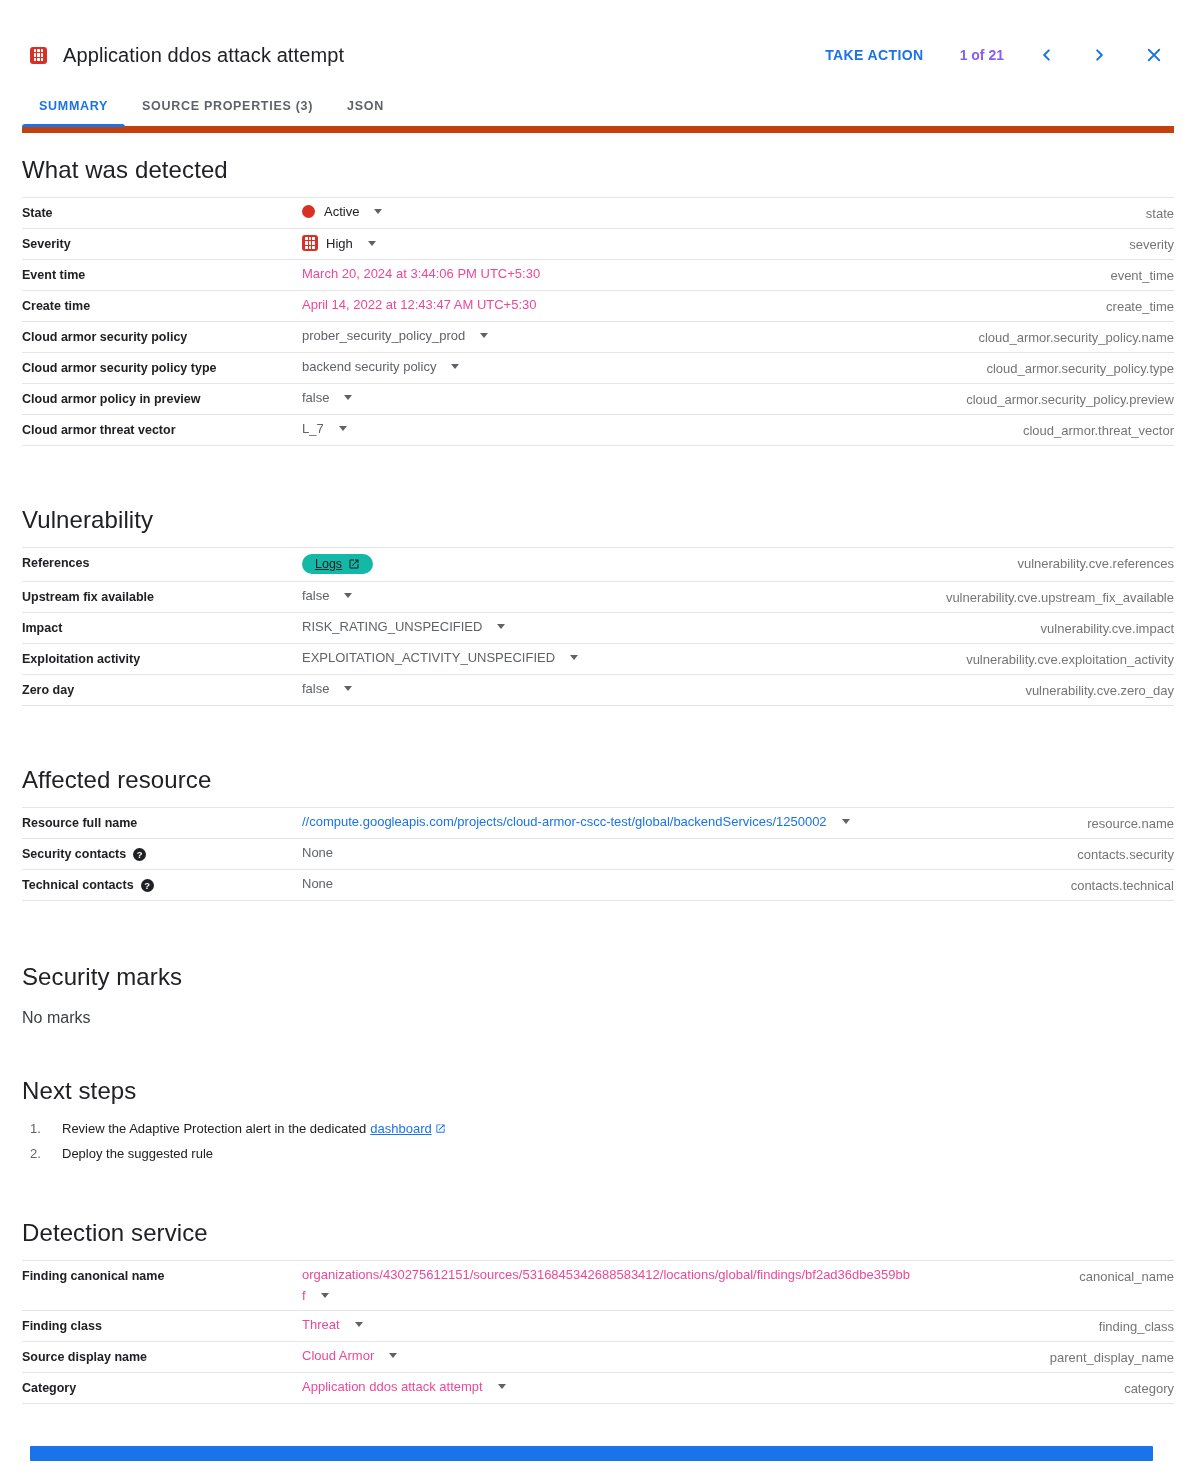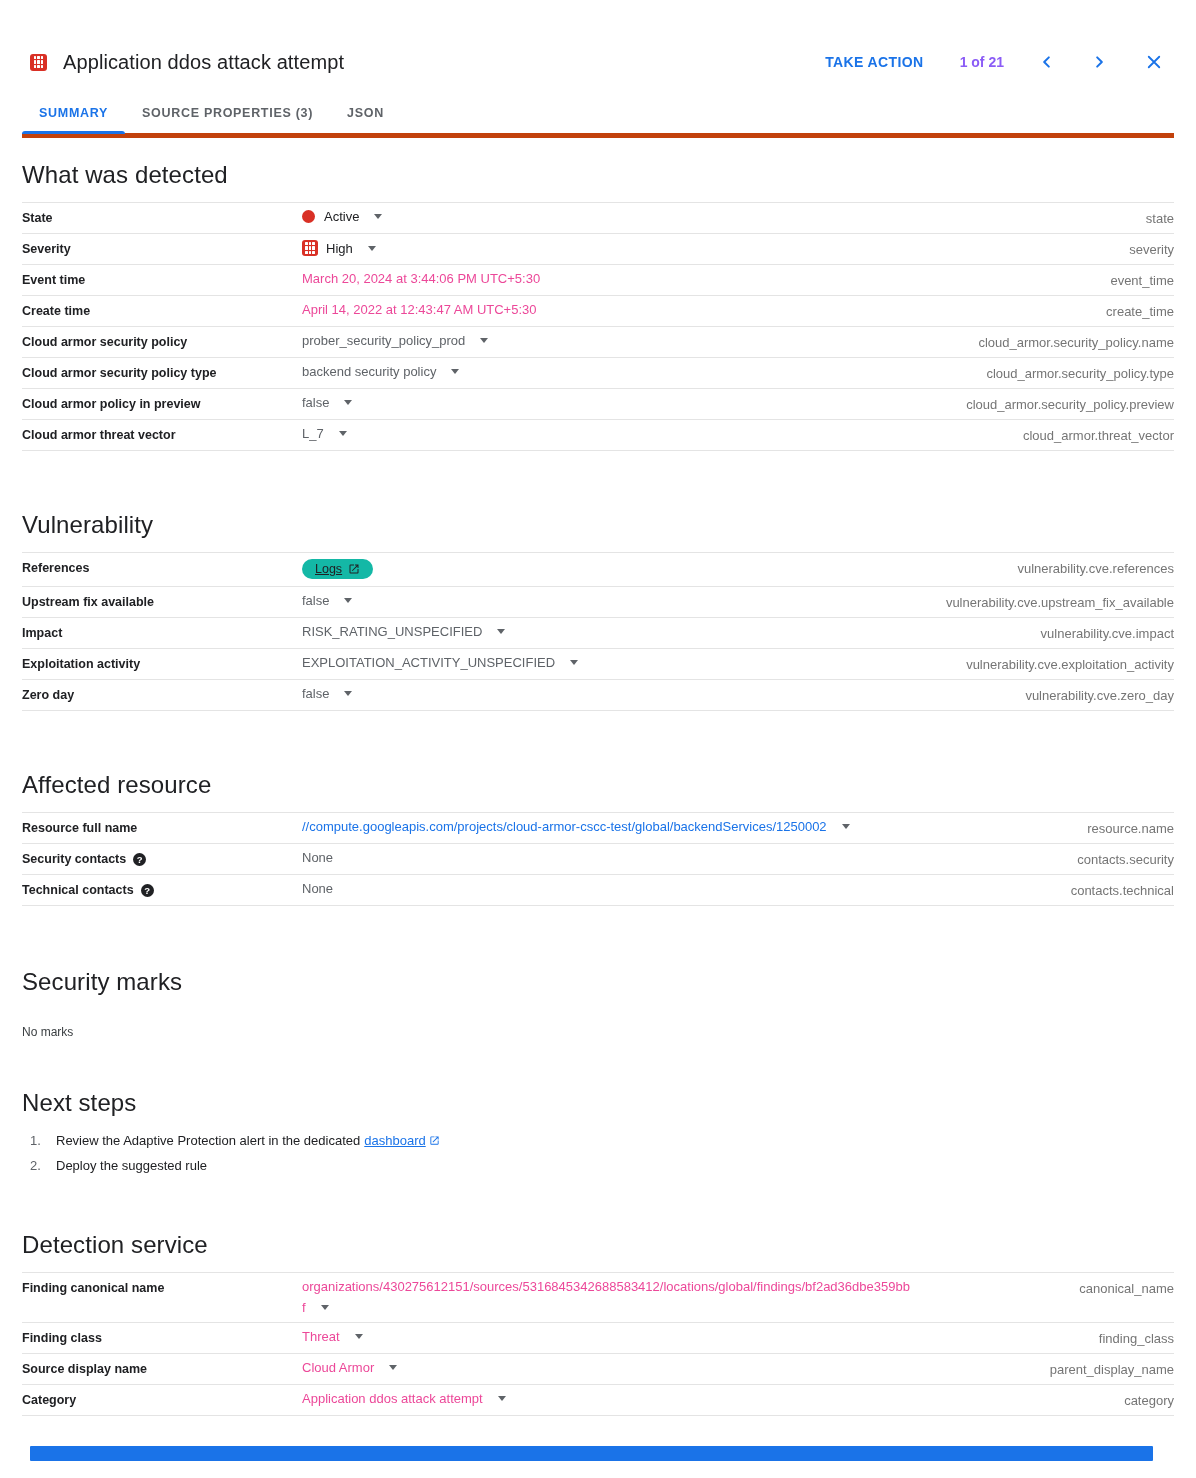--- a/index.html
+++ b/index.html
@@ -1,35 +1,35 @@
 <!DOCTYPE html>
 <html><head>
 <meta charset="utf-8">
 <style>
   * { box-sizing: border-box; margin: 0; padding: 0; }
   html, body { width: 1196px; height: 1478px; background: #ffffff;
     font-family: "Liberation Sans", sans-serif; color: #202124; position: relative; overflow: hidden; }
-  .page { width: 1196px; padding: 12px 22px; position: relative; }
+  .page { width: 1196px; padding: 5px 22px; position: relative; }
 
   
   .header { display: flex; align-items: center; padding: 38px 8px 0 8px; }
   .sev-icon { width: 17px; height: 17px; border-radius: 3px; background: #d93025;
     display: inline-grid; grid-template-columns: repeat(3, 2.2px); grid-template-rows: repeat(3, 3.2px);
     gap: 1.4px; align-content: center; justify-content: center; flex: none; }
   .sev-icon i { background: #ffffff; border-radius: 0.5px; }
   .page-title { font-size: 20px; color: #202124; margin-left: 16px; letter-spacing: .1px; }
   .header-actions { margin-left: auto; display: flex; align-items: center; }
   .take-action { color: #1a73e8; font-size: 14px; font-weight: 700; letter-spacing: .4px; cursor: pointer; }
   .pagination { font-size: 14px; color: #8b5cf6; margin-left: 36px; font-weight: 700; }
   .nav-btn { margin-left: 30px; width: 24px; height: 24px; display: flex; align-items: center;
     justify-content: center; cursor: pointer; }
   .nav-btn svg { display: block; }
 
   
-  .tabs { display: flex; margin-top: 20px; border-bottom: 5px solid #c2410c; padding-left: 0; }
+  .tabs { display: flex; margin-top: 20px; border-bottom: 7px solid #c2410c; padding-left: 0; }
   .tab { font-size: 12.5px; font-weight: 700; letter-spacing: .7px; color: #5f6368;
     padding: 12px 17px 13px 17px; cursor: pointer; position: relative; }
   .tab.active { color: #1a73e8; }
   .tab.active::after { content: ""; position: absolute; left: 0; right: 0; bottom: -1px;
     height: 3px; background: #1a73e8; border-radius: 3px 3px 0 0; }
 
   
   .section h2 { font-size: 24px; font-weight: 500; color: #202124; letter-spacing: .1px; }
   .sec-detected h2   { margin-top: 23px; margin-bottom: 13px; }
   .sec-vuln h2       { margin-top: 60px; margin-bottom: 13px; }
@@ -59,25 +59,25 @@
   .chip svg { margin-left: 6px; display: block; }
 
   .help-icon { width: 13px; height: 13px; border-radius: 50%; background: #202124; color: #ffffff;
     font-size: 9.5px; font-weight: 700; display: inline-flex; align-items: center; justify-content: center;
     margin-left: 7px; cursor: pointer; flex: none; }
 
   .link { color: #1a73e8; text-decoration: none; cursor: pointer; }
   .two-line .l2 { margin-top: 6px; display: flex; align-items: center; }
 
   
-  .no-marks { font-size: 12px; color: #3c4043; margin-top: 29px; }
+  .no-marks { font-size: 16px; color: #3c4043; margin-top: 18px; }
   .steps { margin-top: 2px; }
   .step { display: flex; align-items: center; font-size: 13px; color: #202124; margin-top: 10px; }
   .step .num { color: #5f6368; width: 17px; flex: none; margin-left: 8px; }
-  .step .txt { margin-left: 9px; }
+  .step .txt { margin-left: 15px; }
   .step a.link { text-decoration: underline; margin-left: 4px; }
   .ext-blue { margin-left: 3px; display: inline-block; vertical-align: -1px; }
 
   
   .h-scrollbar { position: absolute; left: 30px; width: 1123px; bottom: 17px; height: 15px;
     background: #1a73e8; border-radius: 1px; cursor: pointer; }
 </style>
 </head>
 <body>
 

